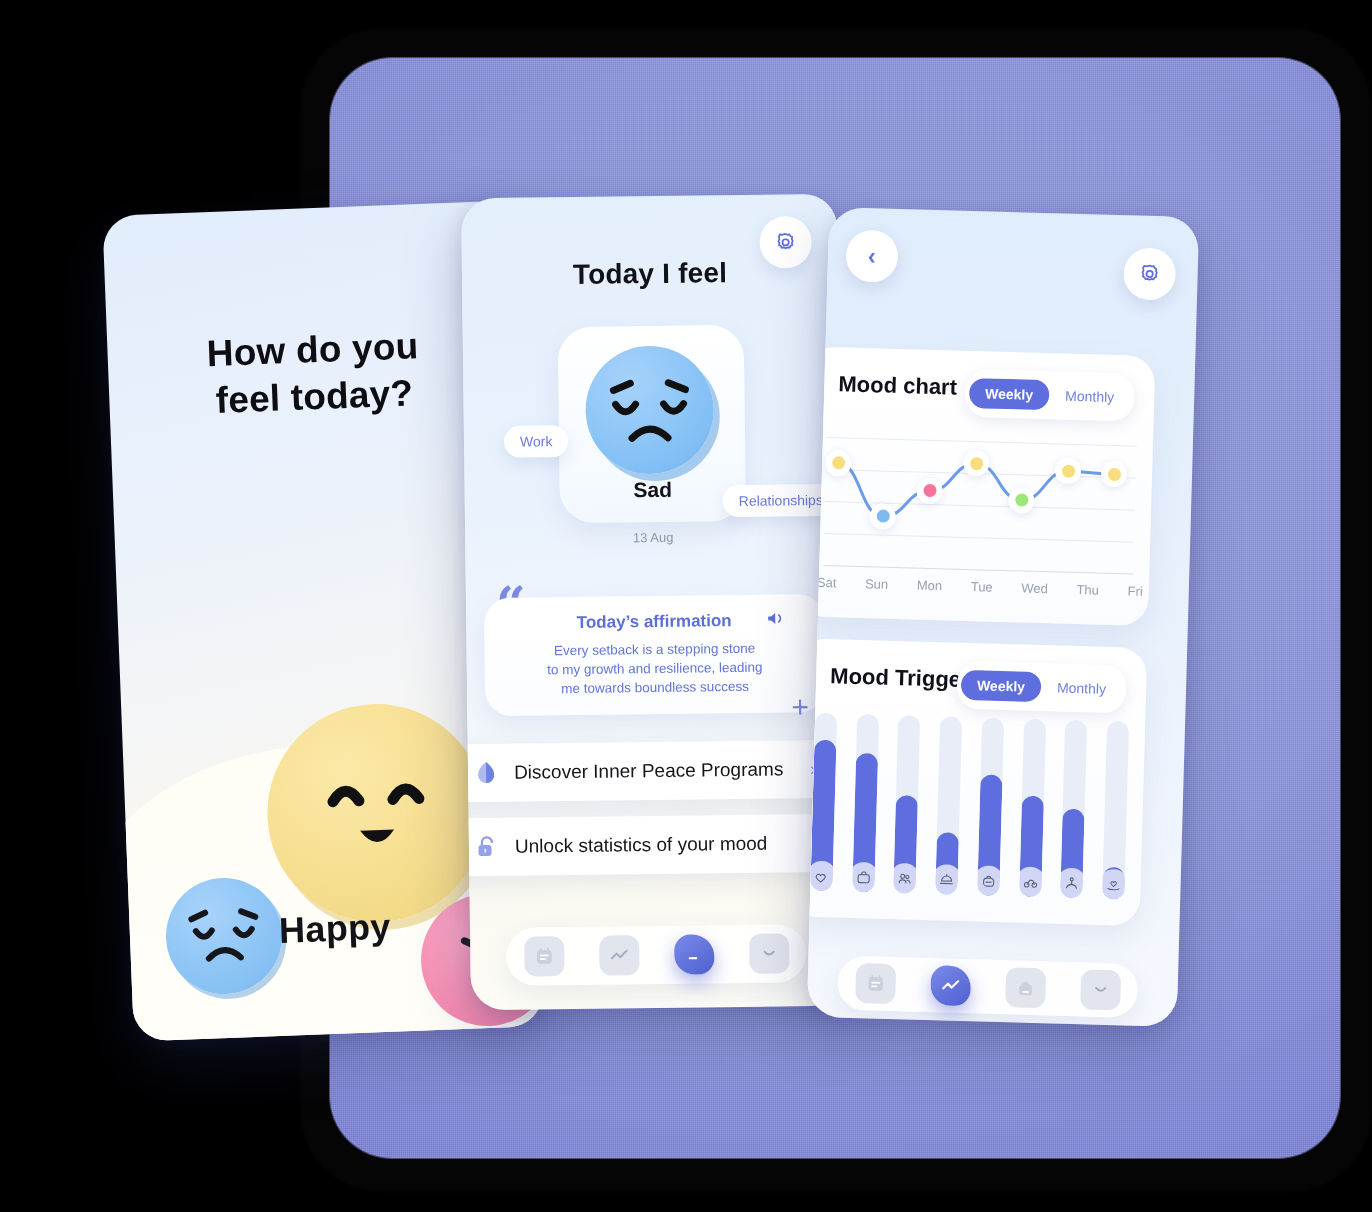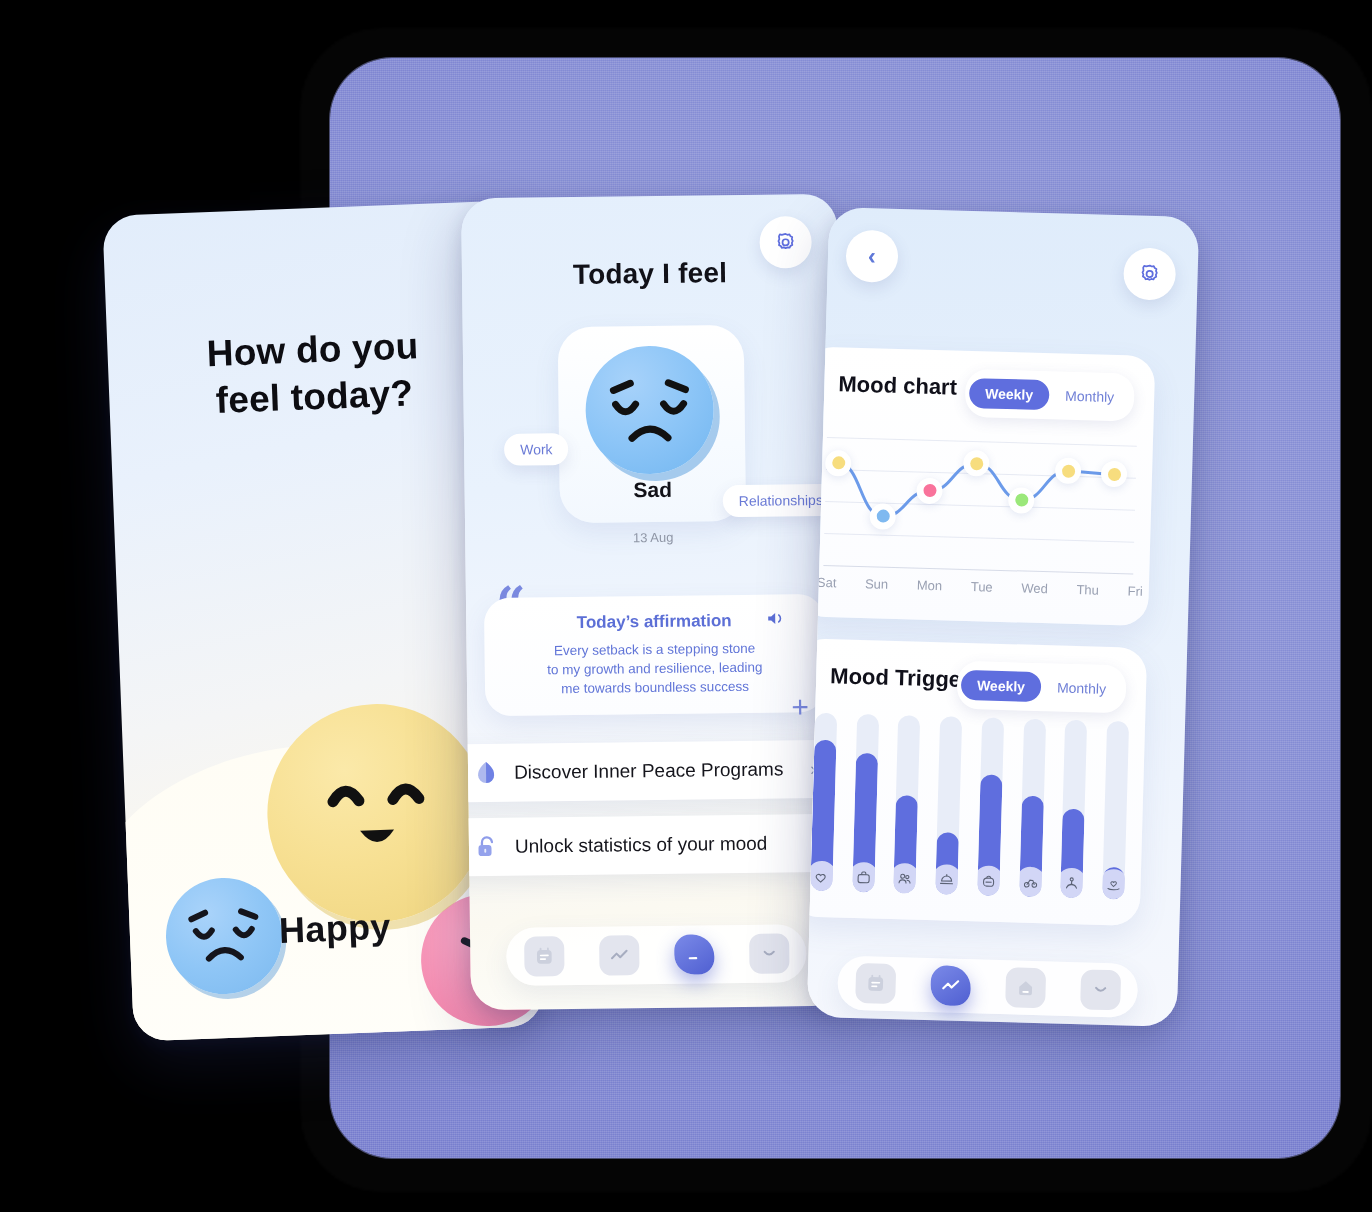--- a/index.html
+++ b/index.html
@@ -111,21 +111,21 @@
     background:radial-gradient(circle at 35% 28%, #a7d2fa 0%, #8cc5f7 50%, #72b6f0 100%);
     box-shadow:6px 7px 0 0 rgba(110,170,225,.6);
   }
   .mood-name{position:absolute;left:0;right:0;top:152px;text-align:center;font-size:21px;font-weight:700;color:#121218;}
   .mood-date{position:absolute;left:0;right:0;top:334px;text-align:center;font-size:13px;color:#8f96a6;}
 
   .tag{
     position:absolute;padding:8px 16px;border-radius:22px;background:#ffffff;
     font-size:14px;color:#6a7ad6;box-shadow:0 6px 16px rgba(70,86,150,.12);white-space:nowrap;
   }
-  .tag-work{left:40px;top:236px;}
+  .tag-work{left:40px;top:228px;}
   .tag-rel{left:258px;top:290px;}
 
   .affirm{
     position:absolute;left:18px;top:400px;width:340px;height:118px;border-radius:26px;
     background:linear-gradient(180deg,#ffffff 0%,#fcfdff 100%);
     box-shadow:0 10px 26px rgba(80,100,170,.10);
   }
   .quote-mark{position:absolute;left:30px;top:382px;font-size:52px;line-height:1;color:#7b8ae0;font-weight:700;font-family:"DejaVu Serif",serif;}
   .affirm-head{position:absolute;left:0;right:0;top:16px;text-align:center;font-size:17px;font-weight:700;color:#5c6fd6;}
   .spk{position:absolute;right:38px;top:16px;color:#5c6fd6;font-size:16px;}

